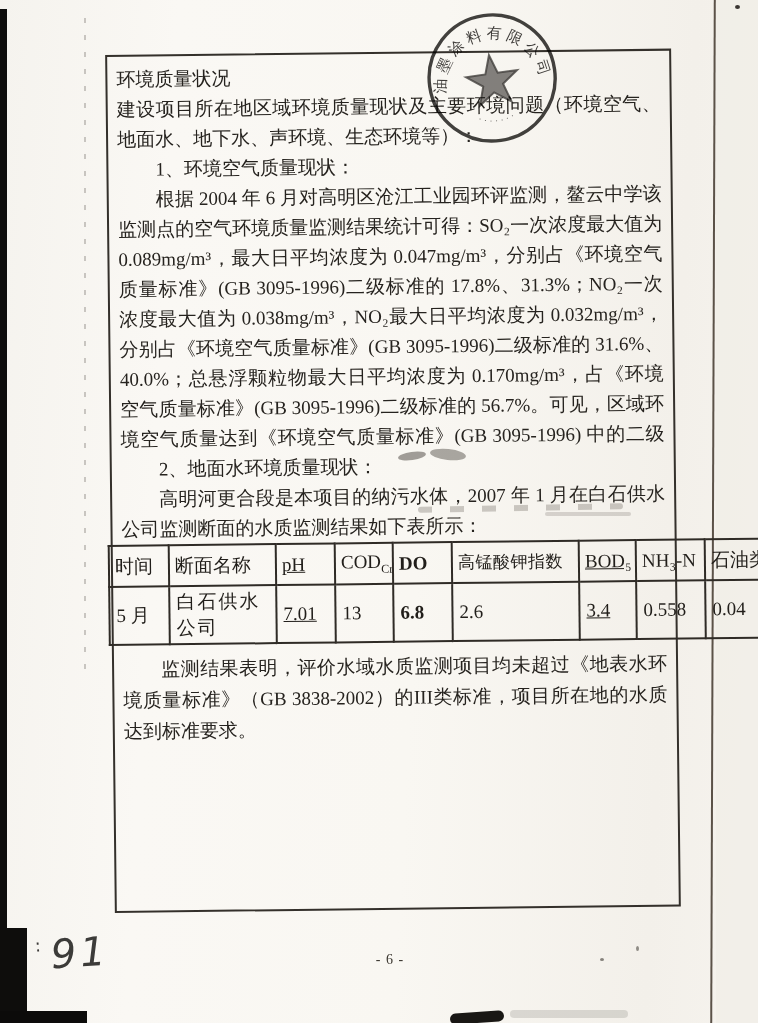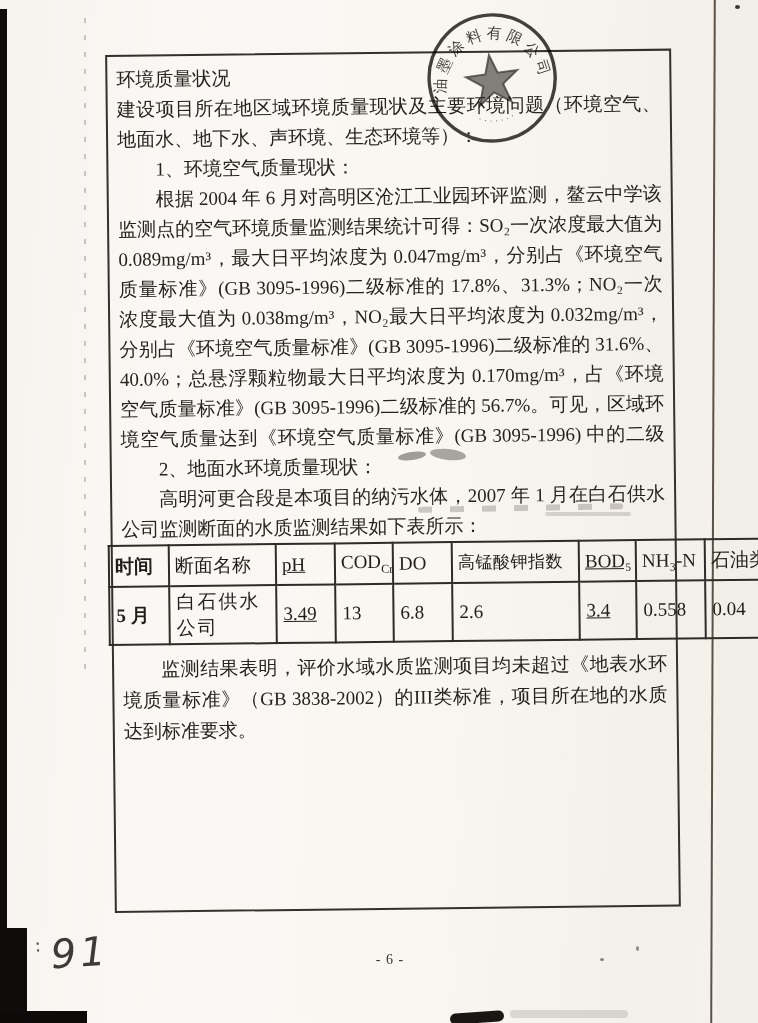--- a/index.html
+++ b/index.html
@@ -35,21 +35,21 @@
   .para{text-align:justify;text-indent:2em;}
   .air-para{height:270px;overflow:hidden;}
   .water-para{height:60px;overflow:hidden;}
   table.wq{
     border-collapse:collapse;table-layout:fixed;width:566px;margin-left:-14px;
     font-size:19px;line-height:1.25;color:#211e1a;
   }
   table.wq td{border:2px solid #2f2b26;padding:2px 6px;vertical-align:middle;overflow:hidden;}
   tr.hdr{height:41px;}
   tr.dat{height:55px;}
-  td.c0{width:48px;font-weight:bold;}td.c1{width:95px;}td.c2{width:47px;text-decoration:underline;}td.c3{width:46px;margin-top:47px;}td.c4{width:47px;}
+  td.c0{width:48px;}td.c1{width:95px;}td.c2{width:47px;text-decoration:underline;}td.c3{width:46px;margin-top:47px;}td.c4{width:47px;font-weight:bold;}
   td.c5{width:115px;}td.c6{width:45px;text-decoration:underline;}td.c7{width:57px;}td.c8{width:66px;}
   tr.hdr td{white-space:nowrap;padding:2px 5px;}
   td.th-perm{font-size:17px;letter-spacing:.5px;}
   td sub{font-size:12px;}
   td.cell-name{letter-spacing:2px;padding:2px 4px;line-height:26px;}
   .conclusion{margin-top:8px;line-height:31px;text-align:justify;text-indent:2em;}
   .stamp{
     position:absolute;left:419px;top:2px;width:146px;height:150px;
     opacity:.85;mix-blend-mode:multiply;transform:rotate(-8deg);
   }
@@ -104,21 +104,21 @@
         <td class="c3"><span>COD</span><sub>Cr</sub></td>
         <td class="c4"><span>DO</span></td>
         <td class="c5 th-perm"><span>高锰酸钾指数</span></td>
         <td class="c6"><span>BOD₅</span></td>
         <td class="c7"><span>NH₃-N</span></td>
         <td class="c8"><span>石油类</span></td>
       </tr>
       <tr class="dat">
         <td class="c0">5 月</td>
         <td class="c1 cell-name">白石供水公司</td>
-        <td class="c2">3.49</td>
+        <td class="c2">7.01</td>
         <td class="c3">13</td>
         <td class="c4">6.8</td>
         <td class="c5">2.6</td>
         <td class="c6">3.4</td>
         <td class="c7">0.558</td>
         <td class="c8">0.04</td>
       </tr>
     </tbody>
       </table>
 

